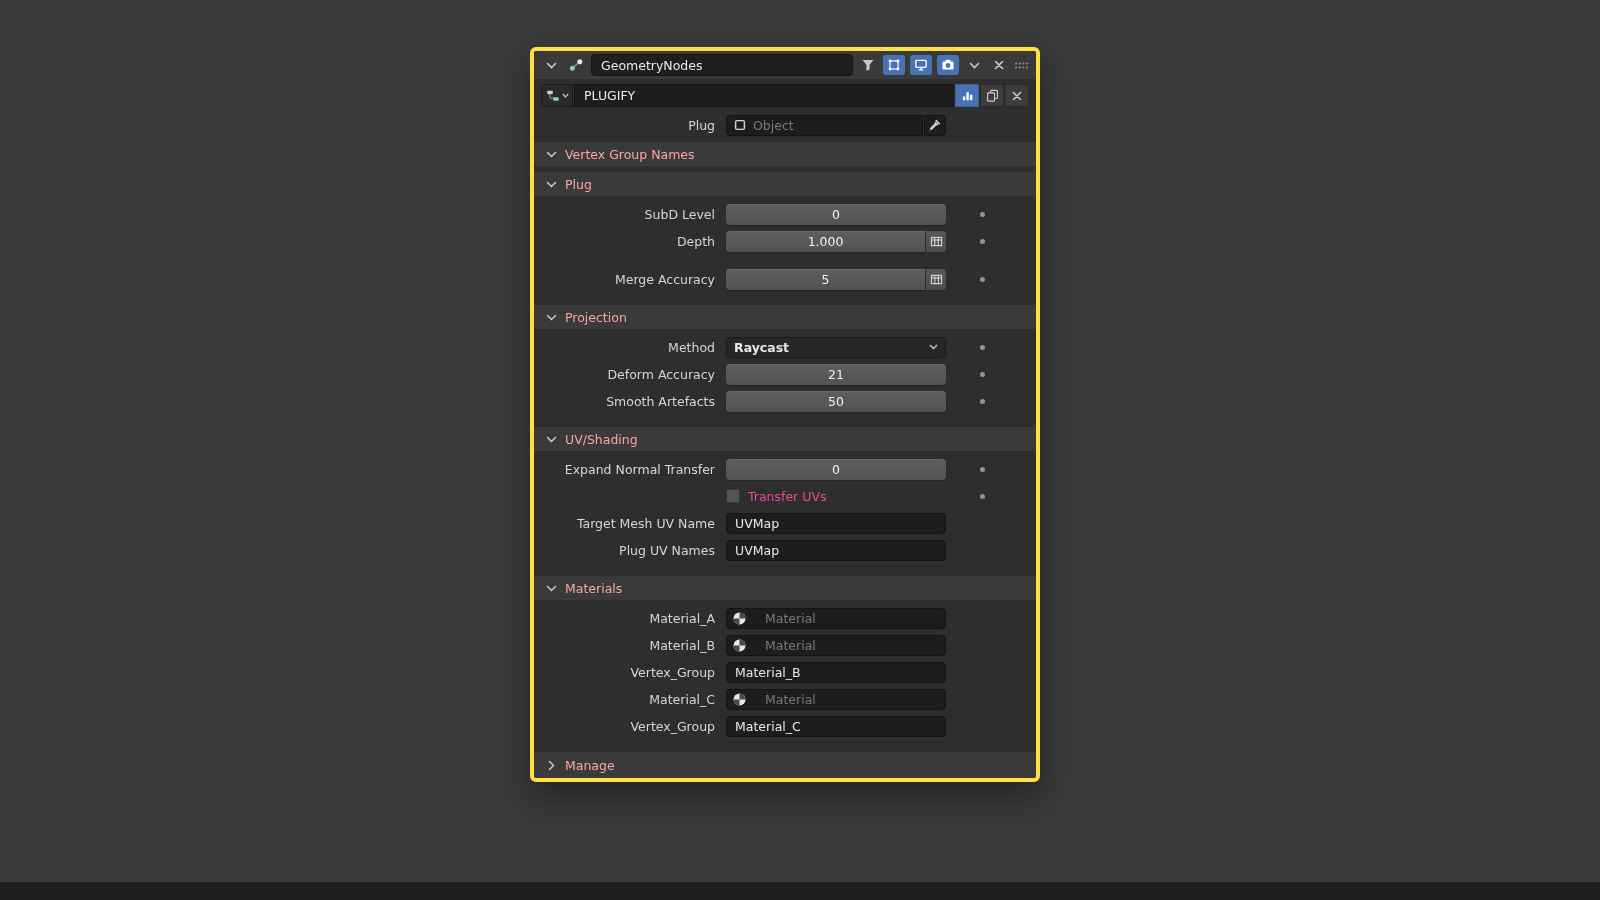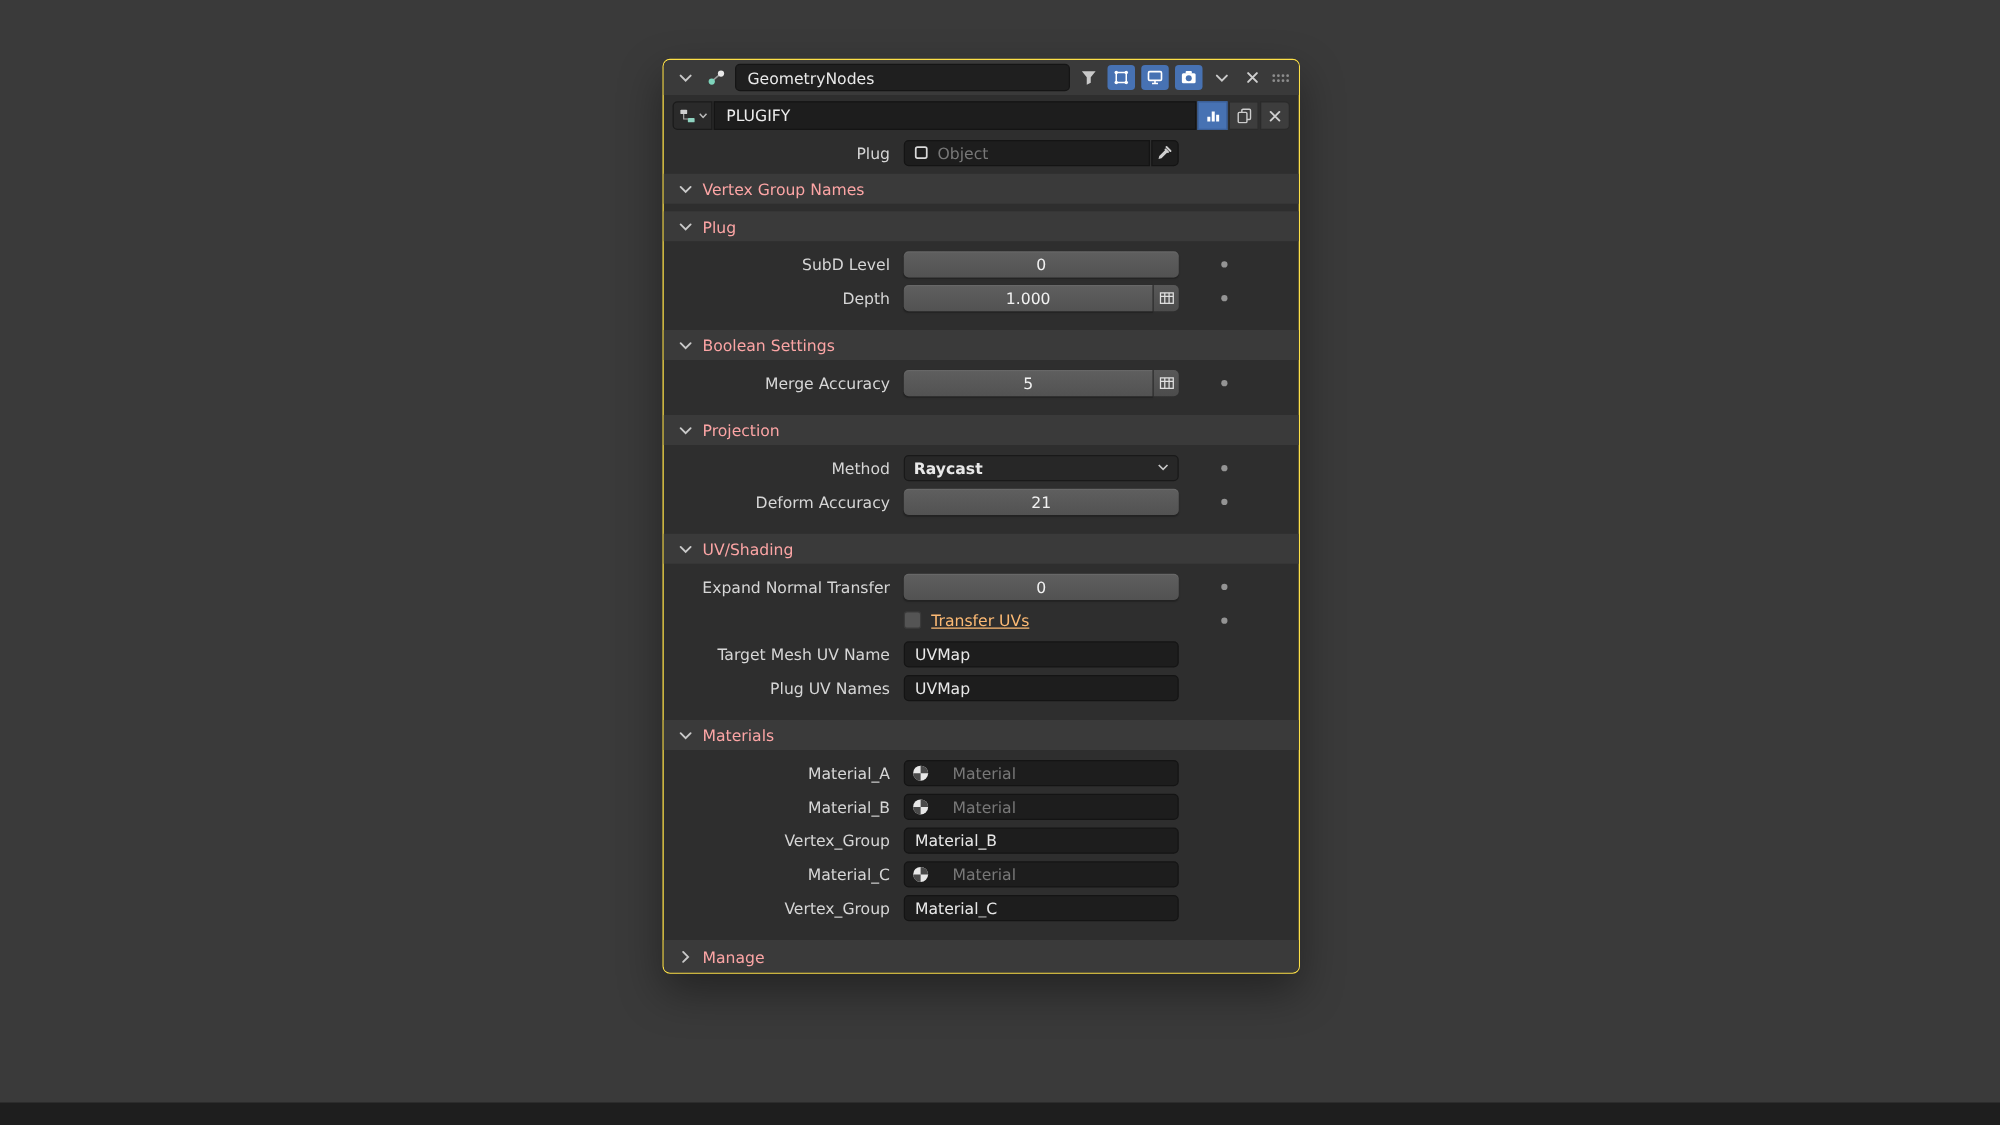--- a/index.html
+++ b/index.html
@@ -10,21 +10,21 @@
     font-size:12.5px;
     color:#d4d4d4;
     position:relative;
     overflow:hidden;
   }
   .bottom-strip { position:absolute; left:0; bottom:0; width:100%; height:18px; background:#1e1e1e; }
 
   .panel {
     position:absolute; left:530px; top:47px; width:510px;
     background:#2e2e2e;
-    border:1px solid #fde047;
+    border:4px solid #fde047;
     border-radius:6px;
     box-shadow:0 14px 34px rgba(0,0,0,.38);
     padding-bottom:0;
   }
 
   
   .mod-header {
     height:28px; background:#3a3a3a; border-radius:5px 5px 0 0;
     display:flex; align-items:center; gap:5px; padding:0 7px;
   }
@@ -101,21 +101,21 @@
   .matfield {
     width:100%; height:21px; background:#1d1d1d; border:1px solid #141414; border-radius:4px;
     display:flex; align-items:center; gap:18px; padding:0 5px;
   }
   .ph { color:#787878; }
 
   .cb {
     width:14px; height:14px; background:#545454; border:1px solid #3a3a3a; border-radius:2.5px;
     flex:0 0 auto;
   }
-  .cb-label { margin-left:8px; color:#fdba74;text-decoration:underline; }
+  .cb-label { margin-left:8px; color:#ec4899; }
 
   
   .sec {
     height:24px; background:#3a3a3a; display:flex; align-items:center; gap:8px;
     padding-left:12px; margin-top:6px; color:#fca5a5;
   }
   .sec.bottom { margin-top:6px; height:26px; border-radius:0 0 5px 5px; }
   .sec-body { padding:2px 0 4px 0; }
 </style>
 </head>
@@ -281,26 +281,20 @@
           </svg>
         </span>
       </div>
       <div class="extra"></div>
       <div class="deco-slot">
           <span class="deco"></span>
         </div>
     </div>
   </div>
 
-  <div class="sec">
-    <svg width="11" height="11" viewBox="0 0 11 11">
-        <path d="M1.5 3.5l4 4 4-4" stroke="#c9c9c9" stroke-width="1.5" fill="none" stroke-linecap="round"></path>
-      </svg>
-    <span>Boolean Settings</span>
-  </div>
   <div class="sec-body">
     <div class="row">
       <div class="lbl">Merge Accuracy</div>
       <div class="fieldwrap">
         <div class="num with-attr">
           <span>5</span>
         </div>
         <span class="attr-btn">
           <svg width="13" height="13" viewBox="0 0 14 14">
             <rect x="1.5" y="2.5" width="11" height="9" fill="none" stroke="#e0e0e0" stroke-width="1.1"></rect>
@@ -336,20 +330,32 @@
       <div class="extra"></div>
       <div class="deco-slot">
           <span class="deco"></span>
         </div>
     </div>
     <div class="row">
       <div class="lbl">Deform Accuracy</div>
       <div class="fieldwrap">
         <div class="num">
           <span>21</span>
+        </div>
+      </div>
+      <div class="extra"></div>
+      <div class="deco-slot">
+          <span class="deco"></span>
+        </div>
+    </div>
+    <div class="row">
+      <div class="lbl">Smooth Artefacts</div>
+      <div class="fieldwrap">
+        <div class="num">
+          <span>50</span>
         </div>
       </div>
       <div class="extra"></div>
       <div class="deco-slot">
           <span class="deco"></span>
         </div>
     </div>
   </div>
 
   <div class="sec">

